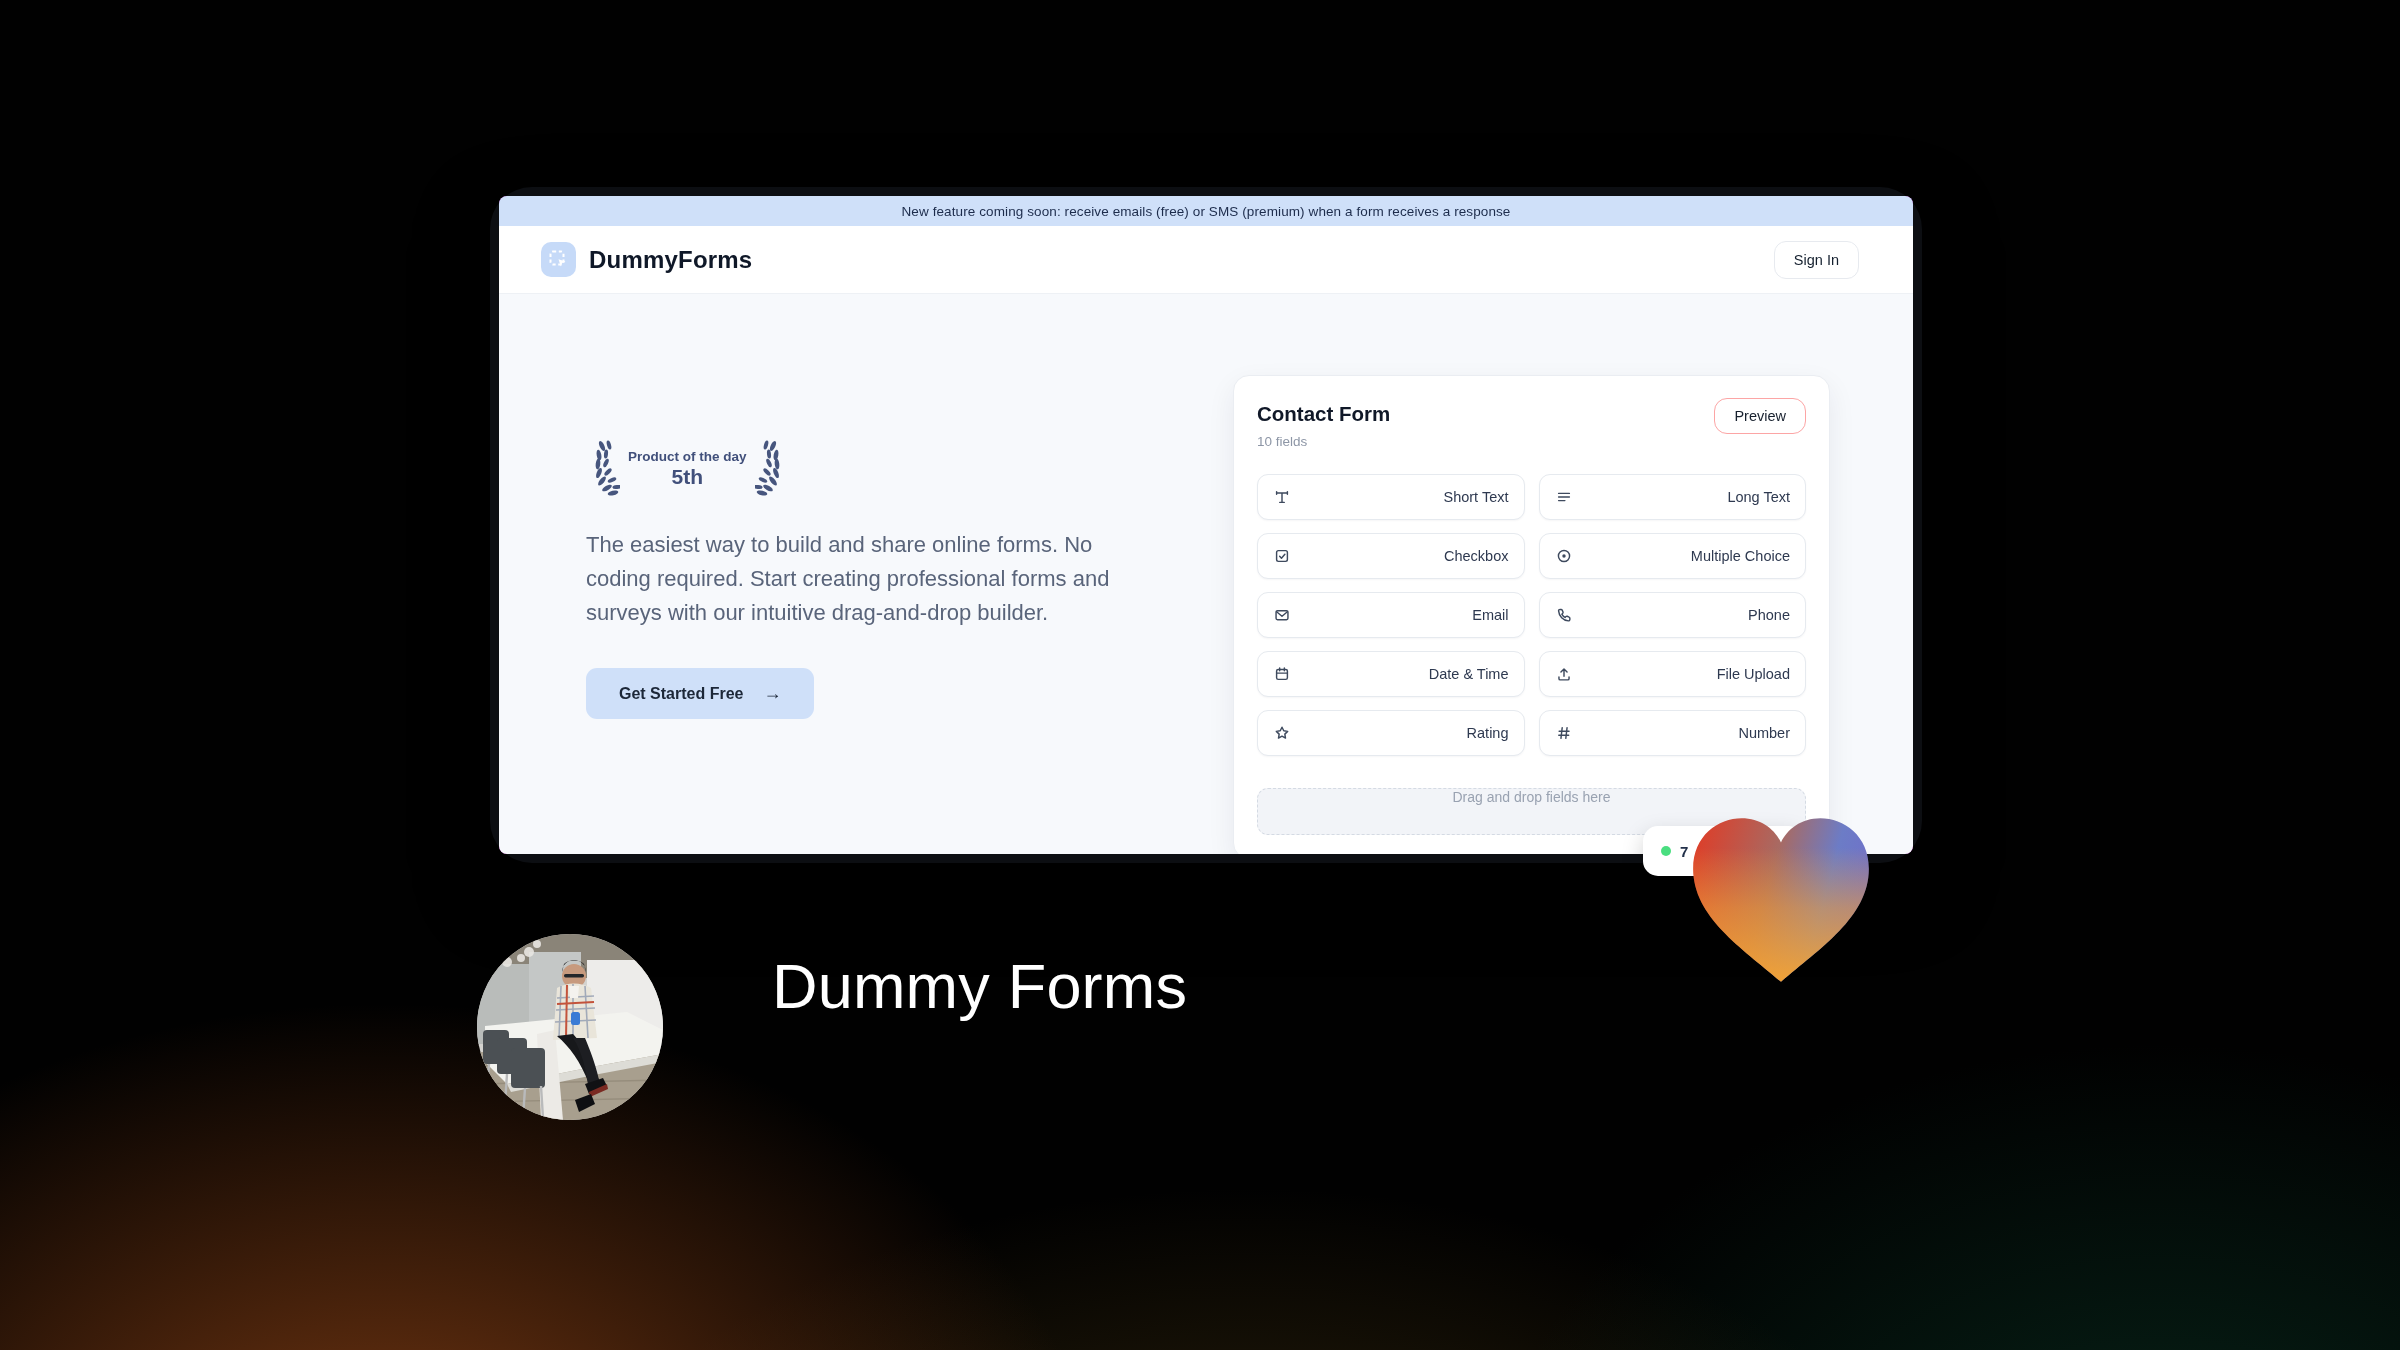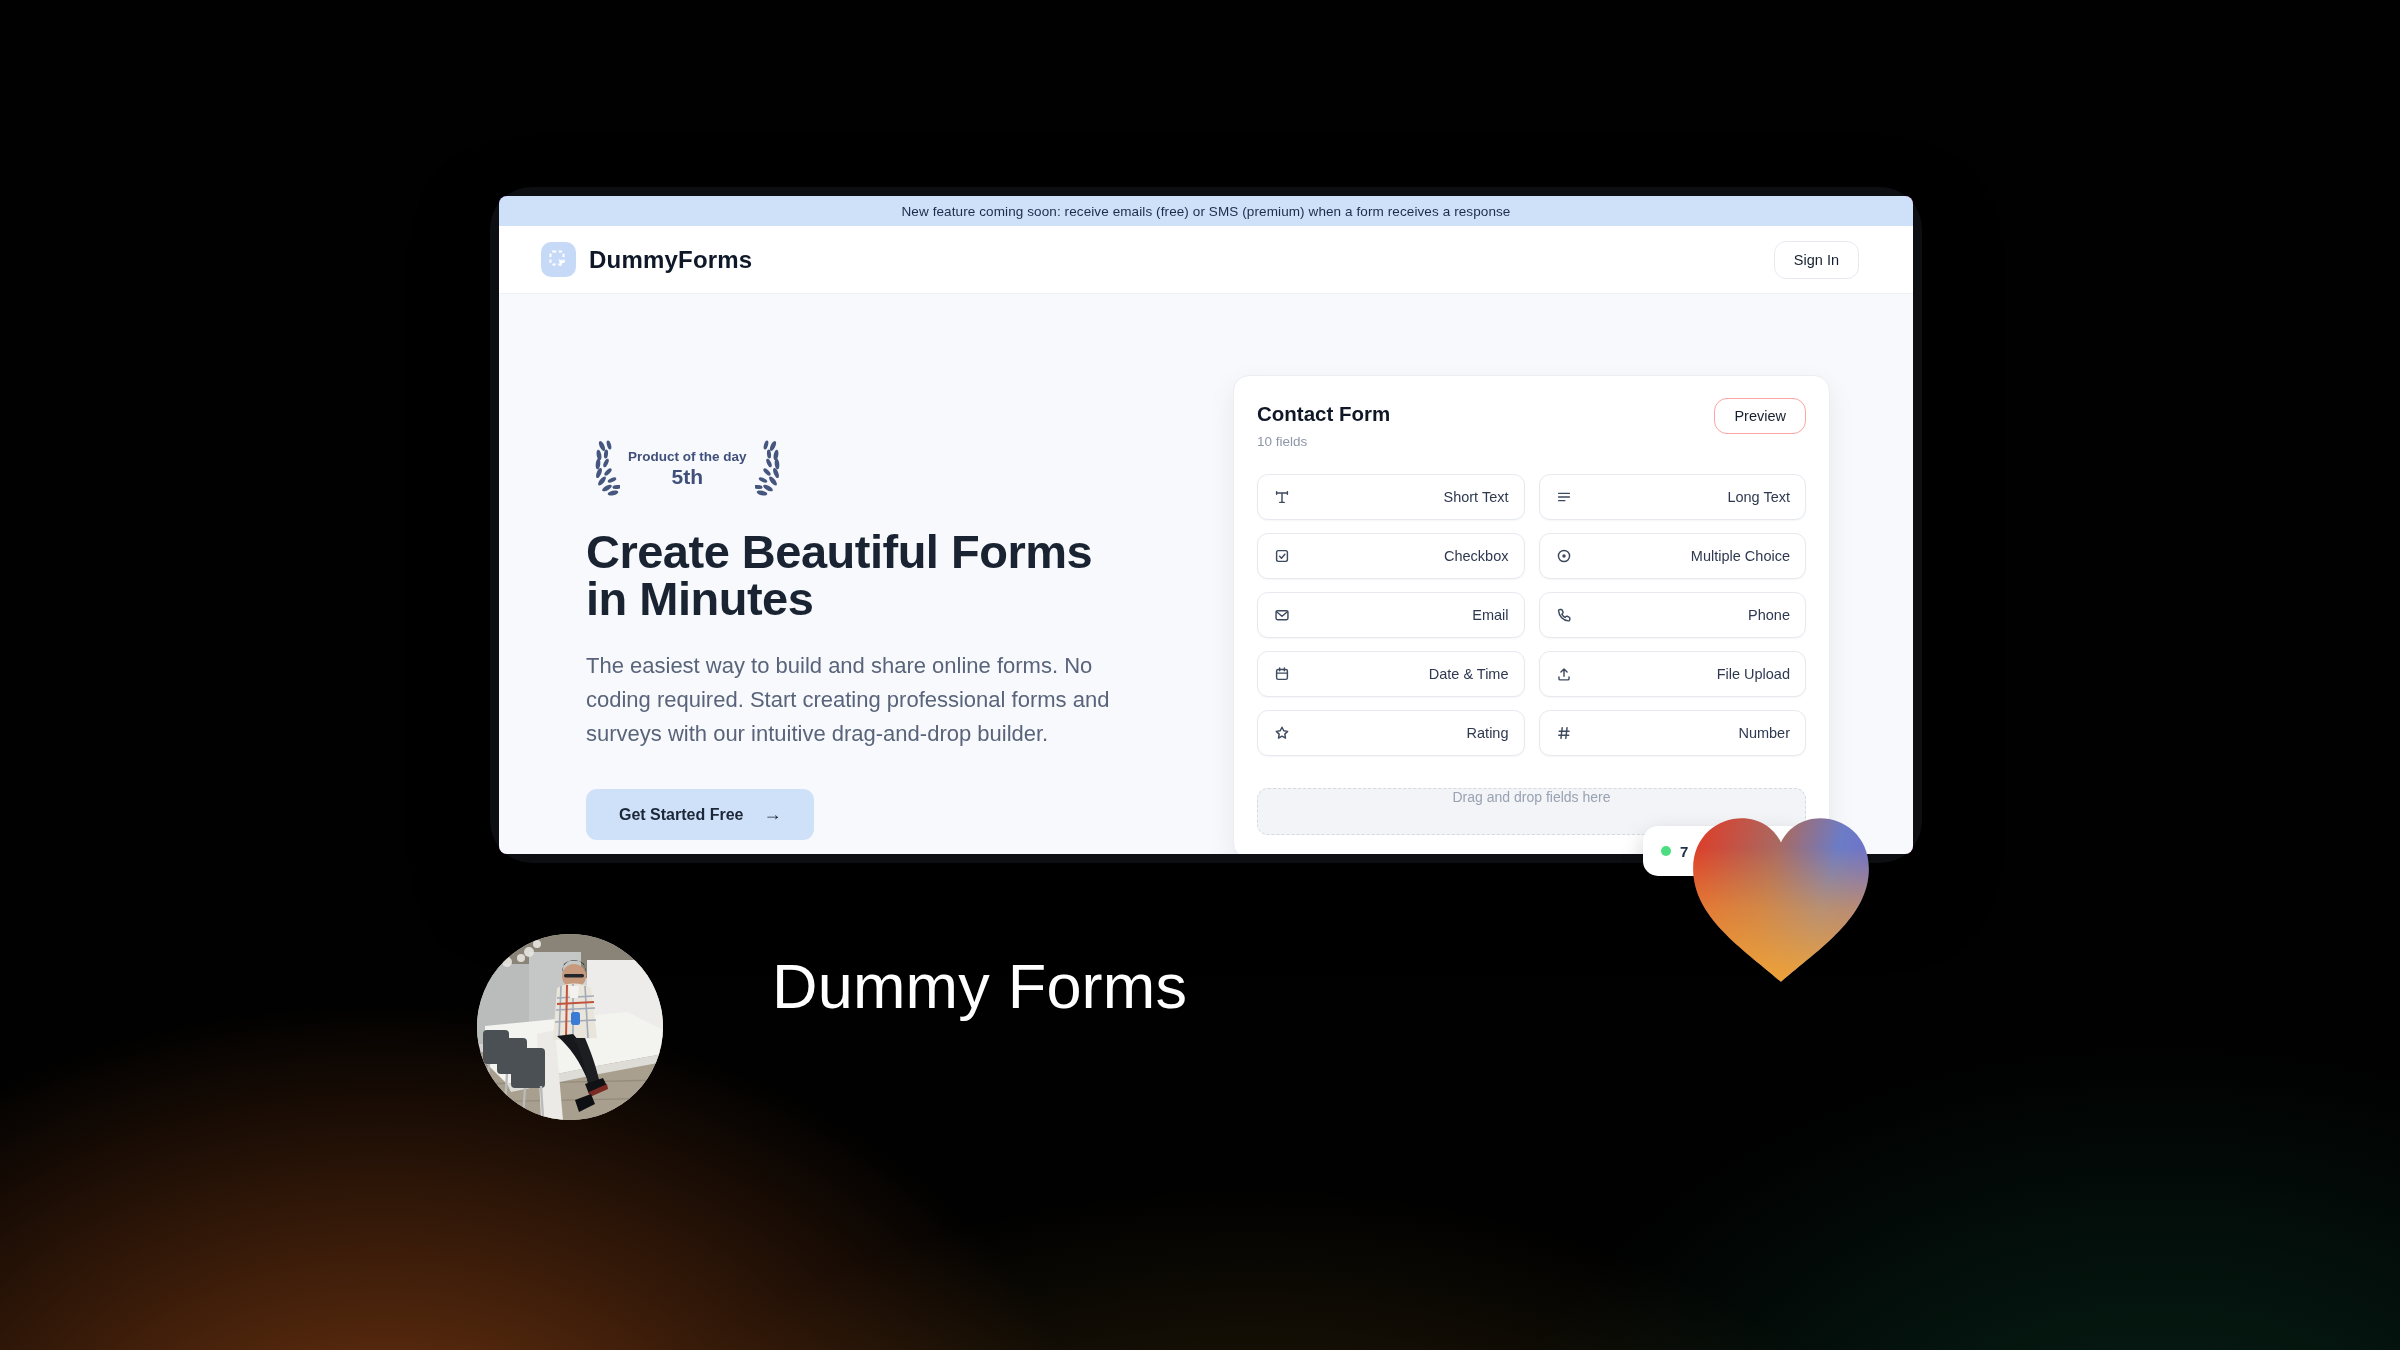--- a/index.html
+++ b/index.html
@@ -184,21 +184,20 @@
                 <ellipse cx="26" cy="44" rx="4.6" ry="2" transform="rotate(-24 26 44)"></ellipse>
                 <ellipse cx="22" cy="36" rx="4.6" ry="2" transform="rotate(-44 22 36)"></ellipse>
                 <ellipse cx="20" cy="27" rx="4.6" ry="2" transform="rotate(-64 20 27)"></ellipse>
                 <ellipse cx="20" cy="18" rx="4.6" ry="2" transform="rotate(-84 20 18)"></ellipse>
                 <ellipse cx="23" cy="9" rx="4.6" ry="2" transform="rotate(-106 23 9)"></ellipse>
               </g>
             </svg>
           </span>
         </div>
 
-        <h1 class="hero-title">Create Beautiful Forms in Minutes</h1>
         <p class="hero-desc">The easiest way to build and share online forms. No coding required. Start creating professional forms and surveys with our intuitive drag-and-drop builder.</p>
         <button class="cta-btn">
           <span>Get Started Free</span>
           <span class="cta-arrow">→</span>
         </button>
       </div>
 
       <div class="form-card">
         <div class="form-card-title">Contact Form</div>
         <div class="form-card-sub">10 fields</div>

